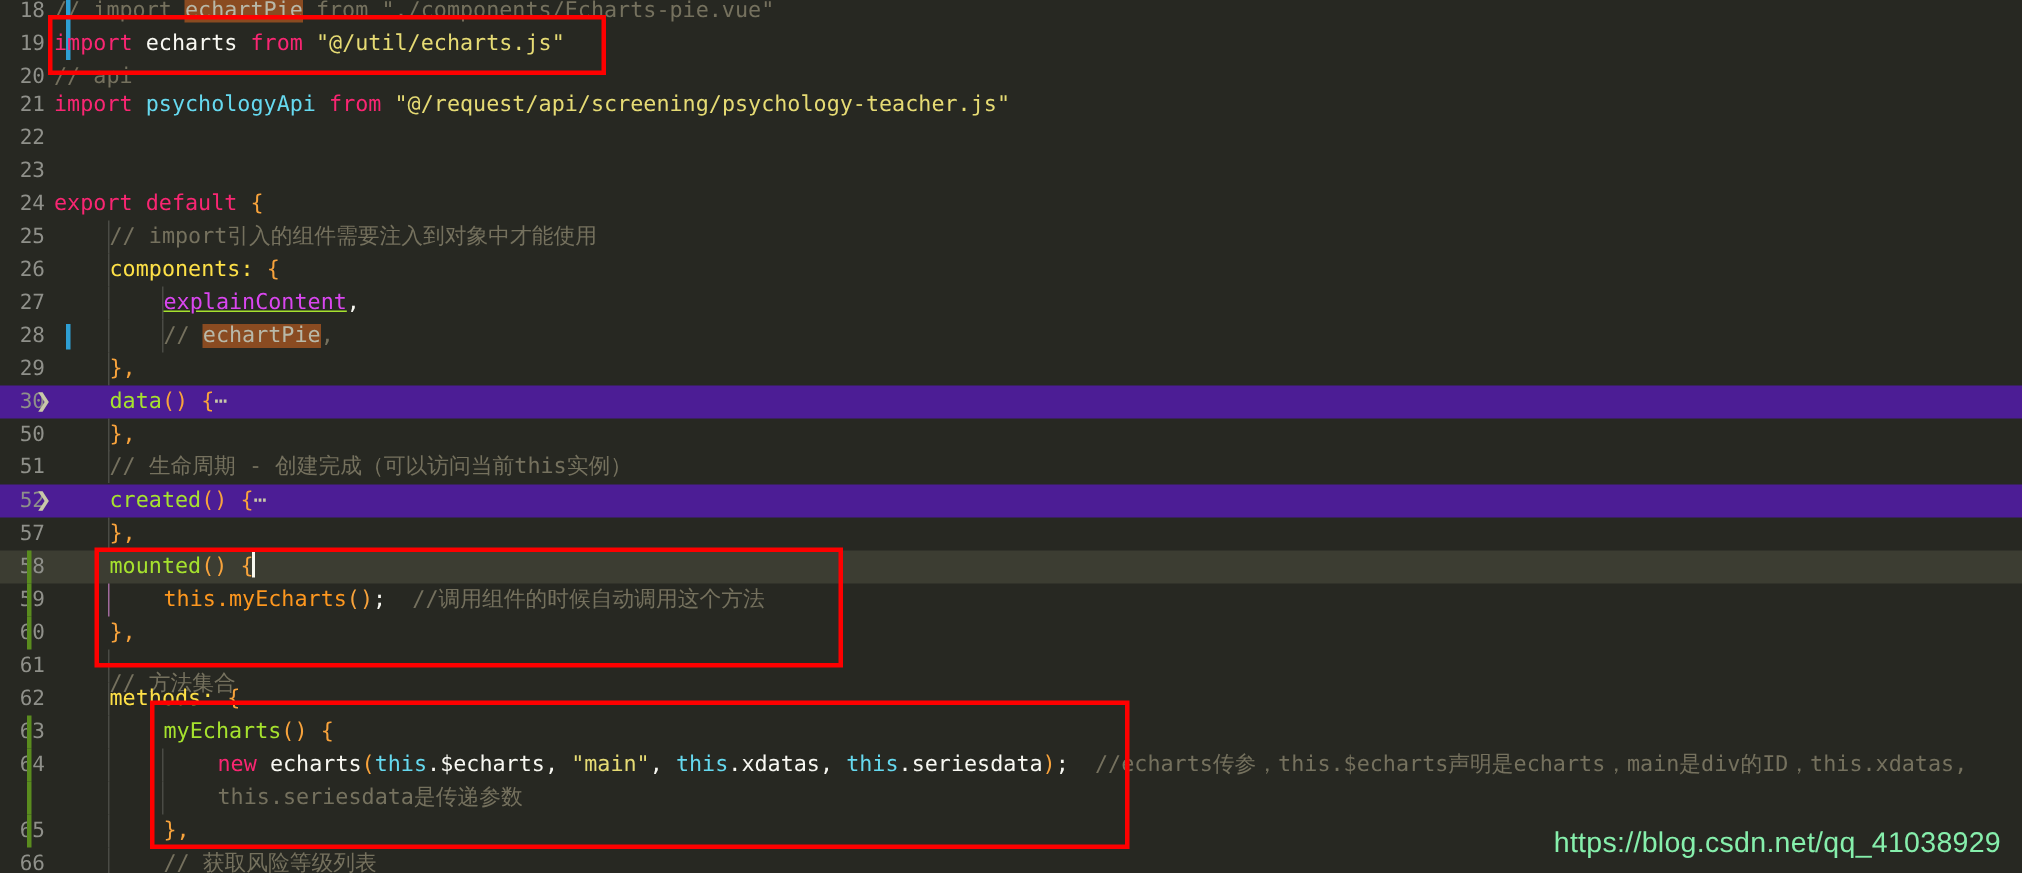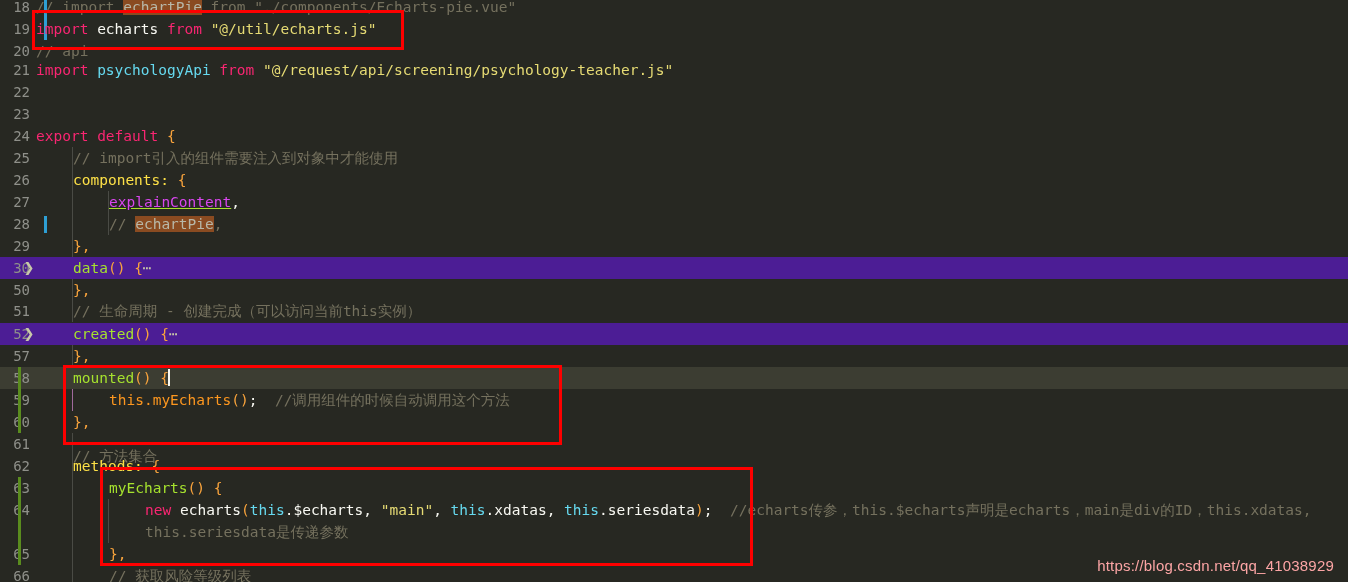--- a/index.html
+++ b/index.html
@@ -136,23 +136,23 @@
     box-sizing: border-box;
     pointer-events: none;
     background: transparent;
   }
 
   
   #watermark {
     position: absolute;
     right: 14px;
     bottom: 8px;
-    color: #fca5a5;
+    color: #86efac;
     font-family: "Liberation Sans", sans-serif;
-    font-size: 15px;
+    font-size: 19px;
     letter-spacing: 0.2px;
   }
 </style>
 </head>
 <body>
 
 <div id="editor">
 
   <div class="row" style="top:-4px;">
     <span class="gutter-num">18</span>

